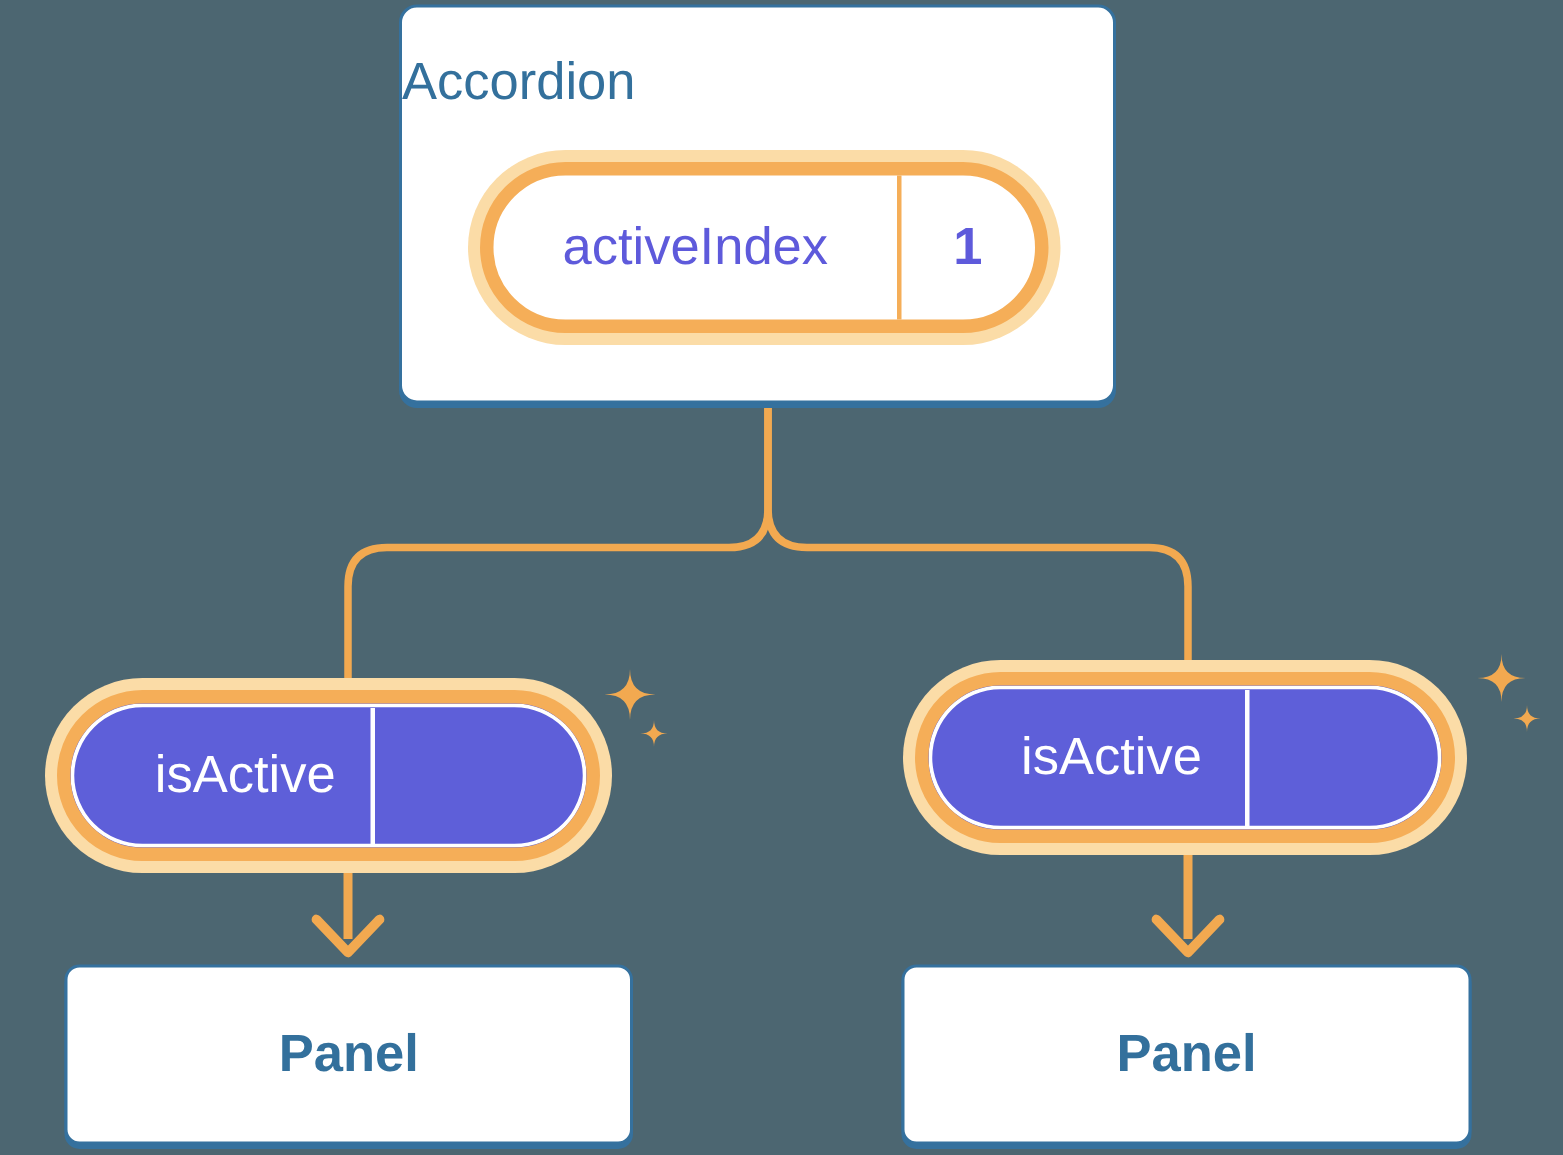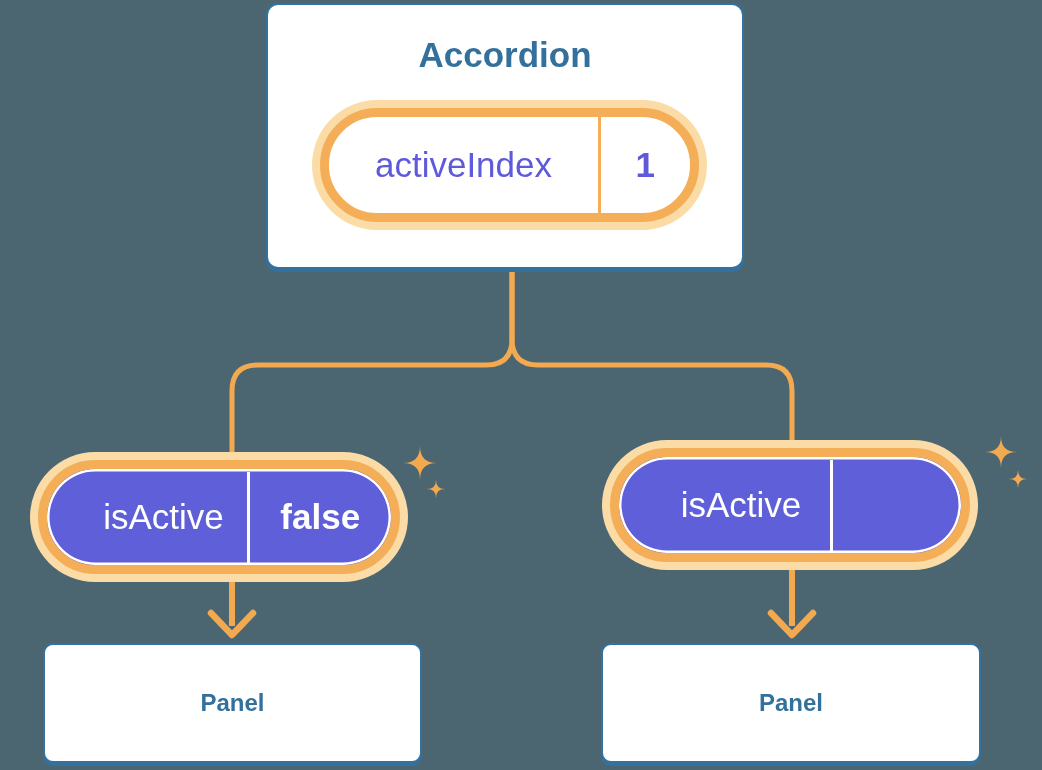--- a/index.html
+++ b/index.html
@@ -17,27 +17,27 @@
   .wire{fill:none;stroke:var(--orange-line,#F2A950);stroke-width:5;}
   .arrow-line{fill:none;stroke:var(--orange-line,#F2A950);stroke-width:6;}
   .arrow-head{fill:none;stroke:var(--orange-line,#F2A950);stroke-width:6.5;
               stroke-linecap:round;stroke-linejoin:round;}
   .sparkle{fill:var(--orange-line,#F2A950);}
 
   .card{position:absolute;background:var(--card-fill,#fff);
         border:2.5px solid var(--card-border,#35719E);
         box-shadow:0 3px 0 var(--card-border,#35719E);}
   .accordion-card{left:266px;top:3px;width:478px;height:266px;border-radius:12px;}
-  .card-title{position:absolute;top:30px;left:0;width:100%;text-align:center;
-              font-size:35px;font-weight:700;color:var(--blue-text,#33709C);line-height:1.15;}
+  .card-title{position:absolute;top:30px;left:0;width:100%;text-align:left;
+              font-size:35px;font-weight:400;color:var(--blue-text,#33709C);line-height:1.15;}
   .panel-card{width:379px;height:120px;top:643px;border-radius:10px;
               display:flex;align-items:center;justify-content:center;}
   .panel-left{left:43px;}
   .panel-right{left:601px;width:380px;}
-  .panel-title{font-size:24px;font-weight:600;color:var(--blue-text,#33709C);}
+  .panel-title{font-size:35px;font-weight:600;color:var(--blue-text,#33709C);}
 
   .pill{position:absolute;display:flex;align-items:stretch;border-radius:999px;
         border:9px solid var(--orange-ring,#F5AE58);
         box-shadow:0 0 0 8px var(--orange-halo,#FBDCA7);}
   .seg{display:flex;align-items:center;justify-content:center;min-width:0;}
   .state-pill{left:52px;top:103px;width:379px;height:114px;background:var(--card-fill,#fff);}
   .state-pill .seg-label{flex:0 0 269px;}
   .state-pill .divider{flex:0 0 2.5px;background:var(--orange-ring,#F5AE58);}
   .state-pill .seg-value{flex:1;}
   .pill-label-purple{font-size:35px;color:var(--purple-text,#5E5ADB);}
@@ -98,23 +98,20 @@
         <span class="pill-value-purple">1</span>
       </div>
     </div>
   </div>
 
   <div class="pill prop-pill prop-pill-left">
     <div class="seg seg-label">
       <span class="pill-label-white">isActive</span>
     </div>
     <div class="divider"></div>
-    <div class="seg seg-value">
-      <span class="pill-value-white">false</span>
-    </div>
   </div>
 
   <div class="pill prop-pill prop-pill-right">
     <div class="seg seg-label">
       <span class="pill-label-white">isActive</span>
     </div>
     <div class="divider"></div>
   </div>
 
   <div class="card panel-card panel-left">

